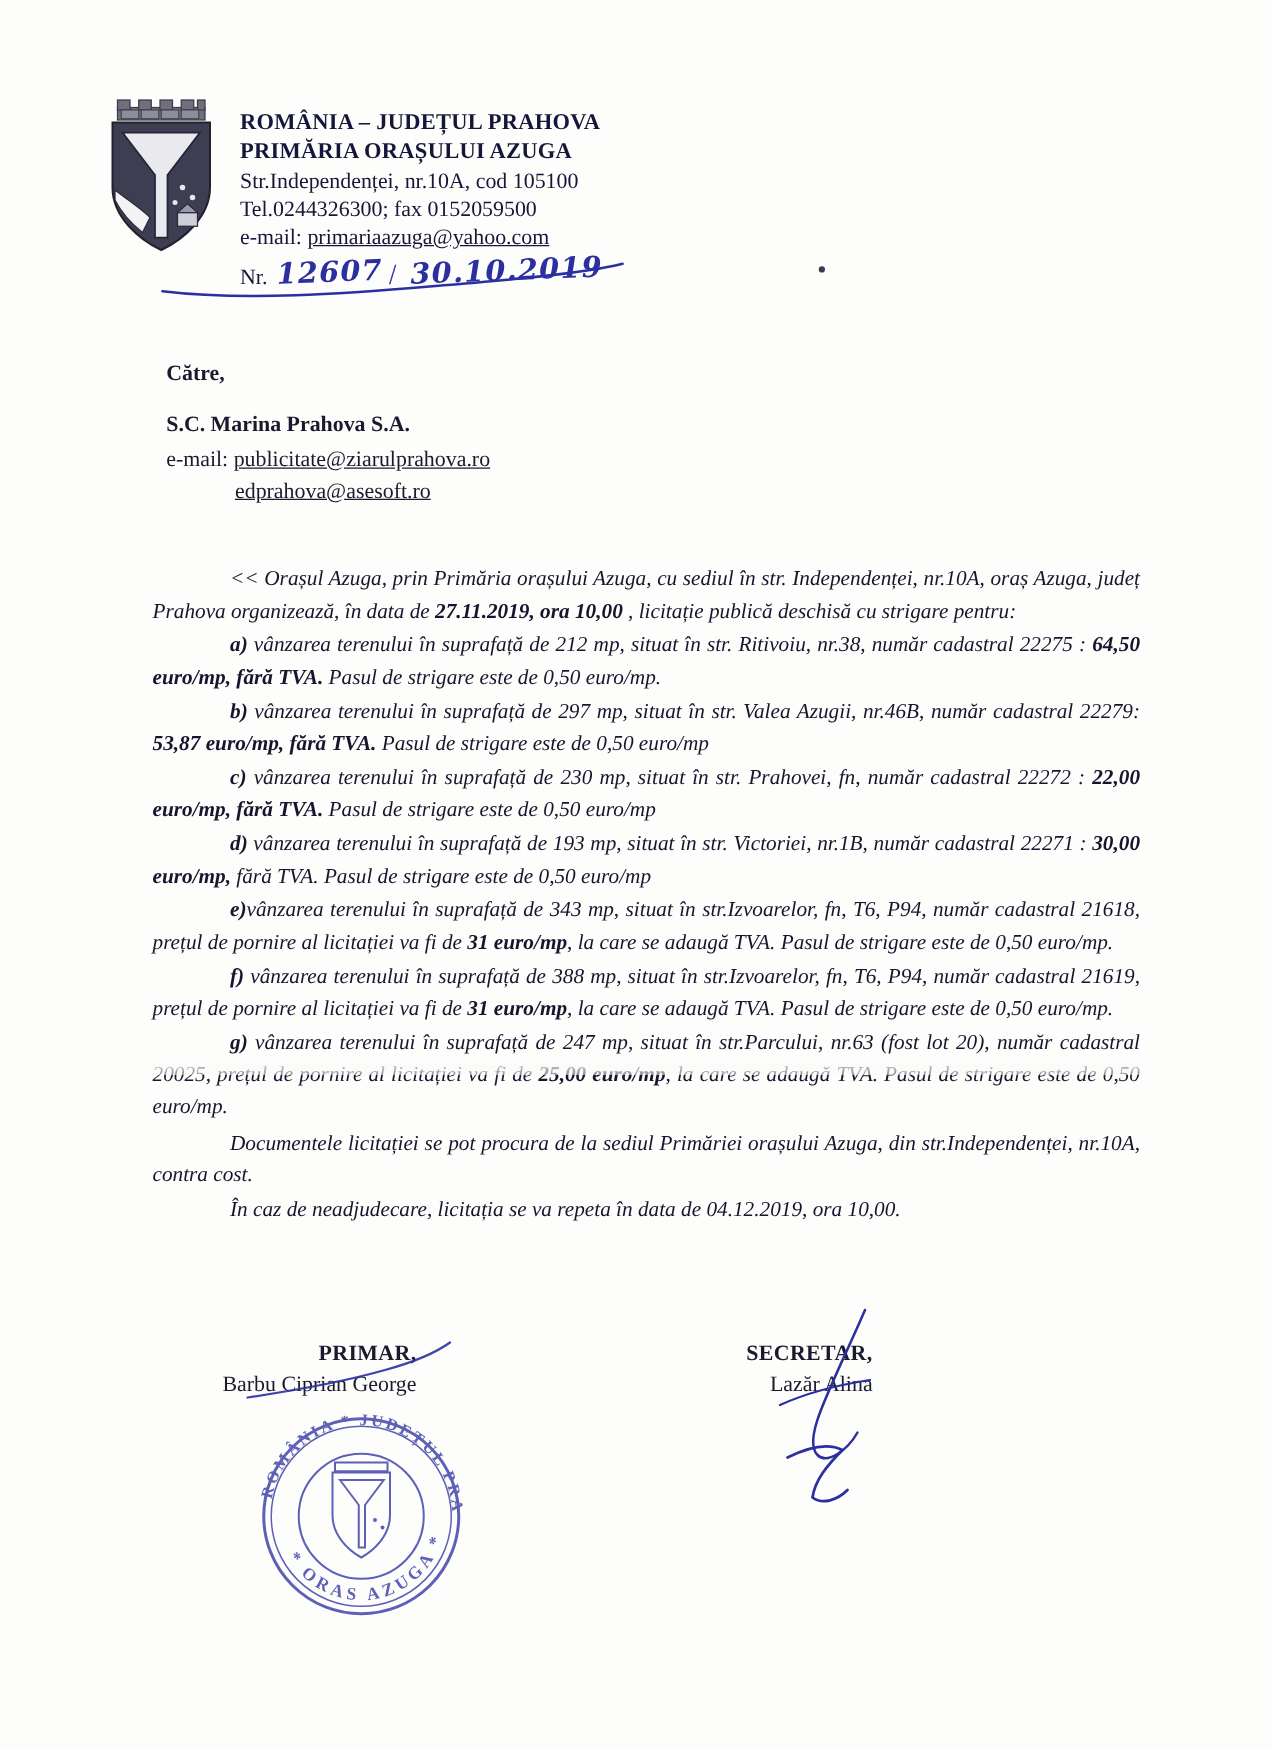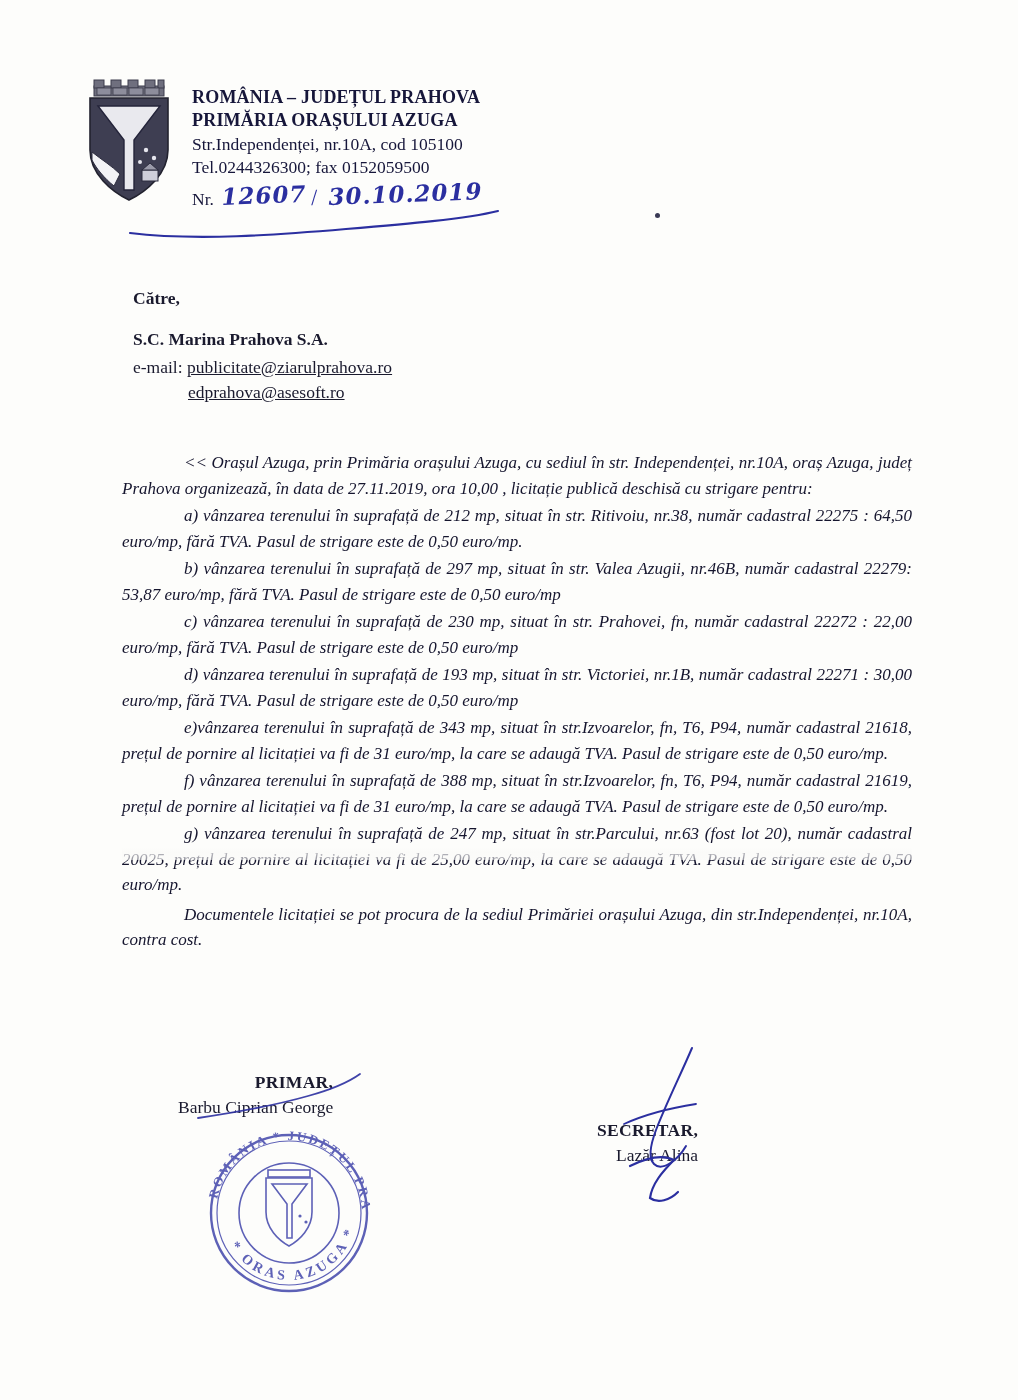--- a/index.html
+++ b/index.html
@@ -101,41 +101,41 @@
     top: 450px;
     width: 790px;
     font-size: 17px;
     font-style: italic;
     line-height: 1.50;
     text-align: justify;
     color: #15152e;
   }
   .body-text p { margin: 0 0 2px 0; }
   .body-text .ind { text-indent: 62px; }
-  .body-text b { font-weight: normal; }
+  .body-text b { font-weight: bold; }
   .para-g { position: relative; }
   .smudge {
     position: absolute;
     left: 0;
     top: 26px;
     width: 100%;
     height: 13px;
     background: linear-gradient(to bottom, rgba(255,255,255,0) 0%, rgba(250,250,248,0.72) 40%, rgba(250,250,248,0.55) 100%);
     pointer-events: none;
   }
   
   .sig {
     position: absolute;
     font-size: 17.5px;
     line-height: 1.4;
     text-align: right;
   }
   .sig .role { font-weight: bold; letter-spacing: .3px; }
   .sig-left { left: 178px; top: 1070px; }
-  .sig-right { left: 597px; top: 1118px; }
+  .sig-right { left: 597px; top: 1070px; }
   
   .ink {
     position: absolute;
     pointer-events: none;
   }
   
   .stamp {
     position: absolute;
     left: 196px;
     top: 1120px;
@@ -190,20 +190,24 @@
 
         <path d="M12 74 C22 82 32 88 40 96 L34 108 C24 100 16 90 12 82 Z" fill="#f3f3f6" stroke="#2b2b3d" stroke-width="1"></path>
       </svg>
     </div>
 
     <div class="header-text">
       <div class="line bold">ROMÂNIA – JUDEȚUL PRAHOVA</div>
       <div class="line bold">PRIMĂRIA ORAȘULUI AZUGA</div>
       <div class="line">Str.Independenței, nr.10A, cod 105100</div>
       <div class="line">Tel.0244326300; fax 0152059500</div>
+      <div class="line">
+        <span>e-mail:</span>
+        <span class="underline-link">primariaazuga@yahoo.com</span>
+      </div>
       <div class="nr-line">
         <span>Nr.</span>
         <span class="handwritten">12607</span>
         <span class="hw-slash">/</span>
         <span class="handwritten">30.10.2019</span>
       </div>
     </div>
   </div>
 
   <svg class="ink" style="left:126px; top:205px;" width="380" height="40">
@@ -251,20 +255,21 @@
     <p class="ind">
       <b>f)</b><span> vânzarea terenului în suprafață de 388 mp, situat în str.Izvoarelor, fn, T6, P94, număr cadastral 21619, prețul de pornire al licitației va fi de <b>31 euro/mp</b>, la care se adaugă TVA. Pasul de strigare este de 0,50 euro/mp.</span>
     </p>
 
     <p class="ind para-g">
       <b>g)</b><span> vânzarea terenului  în suprafață de 247 mp, situat în str.Parcului, nr.63 (fost lot 20), număr cadastral 20025, prețul de pornire al licitației va fi de <b>25,00 euro/mp</b>, la care se adaugă TVA. Pasul de strigare este de 0,50 euro/mp.</span>
       <span class="smudge"></span>
     </p>
 
     <p class="ind" style="margin-top:4px;">Documentele licitației se pot procura de la sediul Primăriei orașului Azuga, din str.Independenței, nr.10A, contra cost.</p>
+    <p class="ind">În caz de neadjudecare, licitația se va repeta în data de  04.12.2019, ora 10,00.</p>
   </div>
 
   <div class="sig sig-left">
     <div class="role">PRIMAR,</div>
     <div>Barbu Ciprian George</div>
   </div>
 
   <div class="sig sig-right">
     <div class="role">SECRETAR,</div>
     <div>Lazăr Alina</div>

